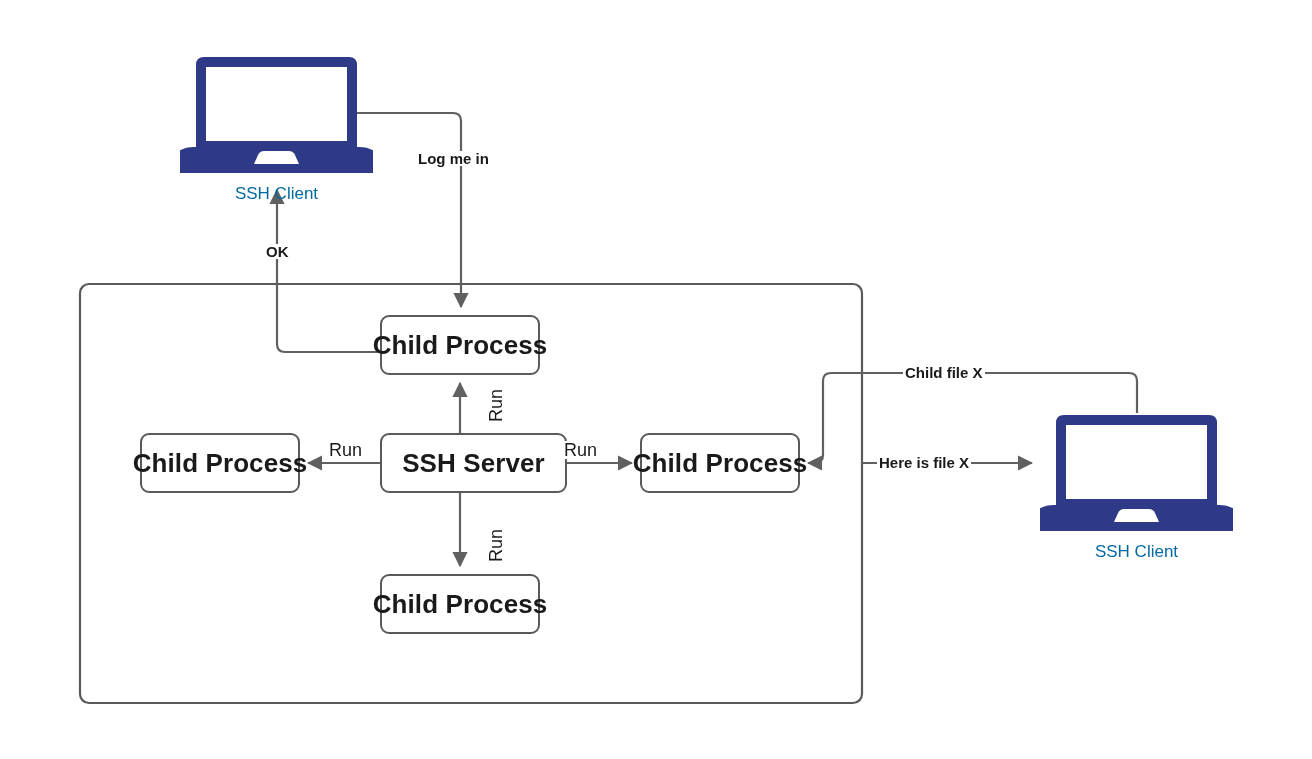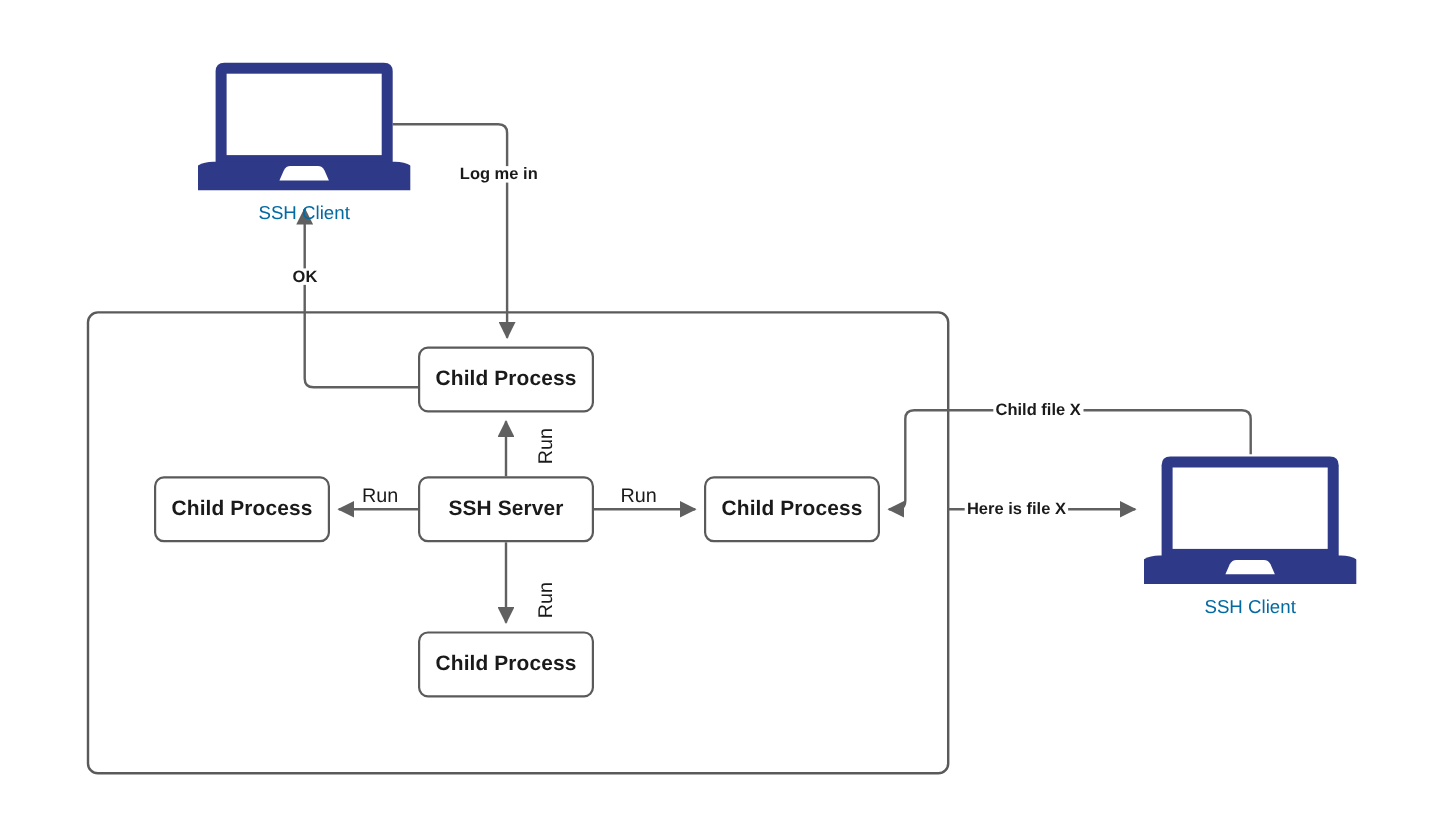--- a/index.html
+++ b/index.html
@@ -28,21 +28,21 @@
     position: absolute;
     box-sizing: border-box;
     border: 2.2px solid #5a5a5a;
     border-radius: 9px;
     background: #ffffff;
     display: flex;
     align-items: center;
     justify-content: center;
     font-family: "Liberation Sans", sans-serif;
     font-weight: bold;
-    font-size: 19px;
+    font-size: 26px;
     color: #1a1a1a;
     letter-spacing: 0.1px;
     white-space: nowrap;
   }
   .edge-label {
     position: absolute;
     font-family: "Liberation Sans", sans-serif;
     font-size: 18px;
     color: #1a1a1a;
     background: #ffffff;
@@ -103,21 +103,21 @@
   </svg>
 
   <div class="node-box" style="left:380px; top:315px; width:160px; height:60px;">
     <span>Child Process</span>
   </div>
 
   <div class="node-box" style="left:140px; top:433px; width:160px; height:60px;">
     <span>Child Process</span>
   </div>
 
-  <div class="node-box" style="left:380px; top:433px; width:160px; height:60px;">
+  <div class="node-box" style="left:380px; top:433px; width:187px; height:60px;">
     <span>SSH Server</span>
   </div>
 
   <div class="node-box" style="left:640px; top:433px; width:160px; height:60px;">
     <span>Child Process</span>
   </div>
 
   <div class="node-box" style="left:380px; top:574px; width:160px; height:60px;">
     <span>Child Process</span>
   </div>

